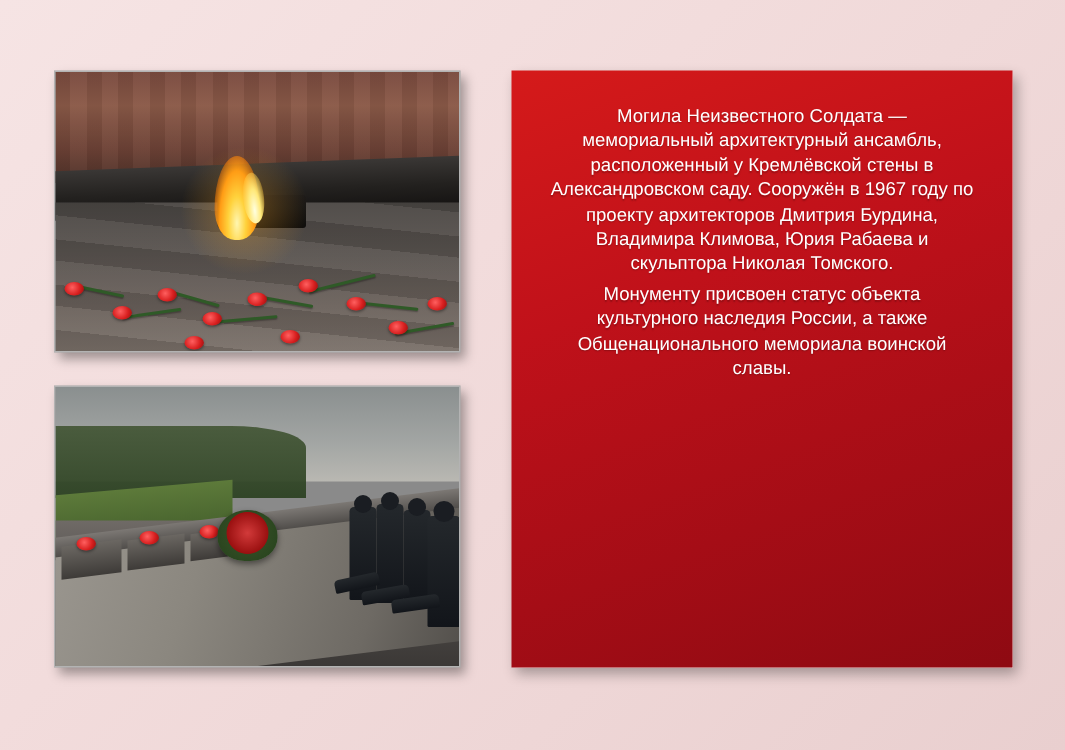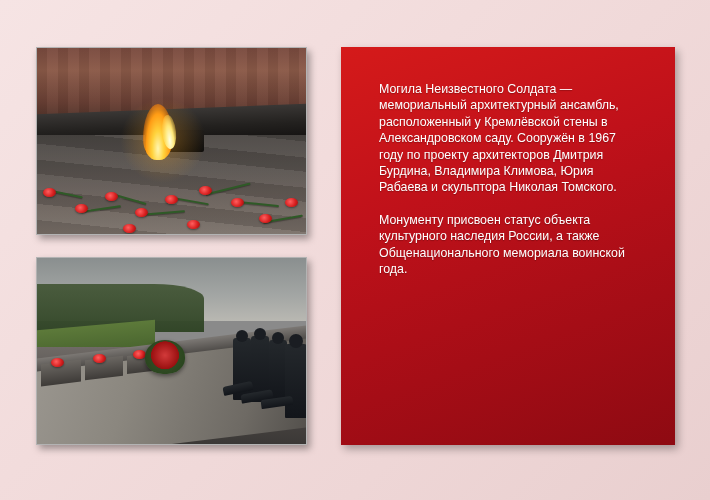--- a/index.html
+++ b/index.html
@@ -151,24 +151,25 @@
     top: 47px;
     width: 334px;
     height: 398px;
     background: linear-gradient(160deg, #d51a1a 0%, #c0111a 35%, #a50d16 70%, #8e0a12 100%);
     box-shadow: 3px 4px 8px rgba(0,0,0,0.3);
     box-sizing: border-box;
     padding: 18px 22px 12px 22px;
     overflow: hidden;
   }
   .textpanel p {
-    margin: 16px;
+    margin: 4px;
     color: #ffffff;
     font-size: 12.4px;
     line-height: 16.4px;
+    text-align: center;
     text-shadow: 0 1px 1px rgba(0,0,0,0.25);
   }
   .textpanel p + p { margin-top: 0px; }
 </style>
 </head>
 <body>
 
 <div class="slide">
 
   <div class="photo photo-top">
@@ -227,16 +228,16 @@
     <div class="p2-head" style="left:235px; top:74px; width:12px; height:12px;"></div>
     <div class="p2-sold" style="left:248px; top:86px; width:22px; height:74px;"></div>
     <div class="p2-head" style="left:252px; top:76px; width:14px; height:14px;"></div>
     <div class="p2-sold" style="left:186px; top:126px; width:30px; height:9px; transform:rotate(-12deg);"></div>
     <div class="p2-sold" style="left:204px; top:134px; width:32px; height:9px; transform:rotate(-10deg);"></div>
     <div class="p2-sold" style="left:224px; top:140px; width:32px; height:9px; transform:rotate(-8deg);"></div>
   </div>
 
   <div class="textpanel">
     <p>Могила Неизвестного Солдата — мемориальный архитектурный ансамбль, расположенный у Кремлёвской стены в Александровском саду. Сооружён в 1967 году по проекту архитекторов Дмитрия Бурдина, Владимира Климова, Юрия Рабаева и скульптора Николая Томского.</p>
-    <p>Монументу присвоен статус объекта культурного наследия России, а также Общенационального мемориала воинской года.</p>
+    <p>Монументу присвоен статус объекта культурного наследия России, а также Общенационального мемориала воинской славы.</p>
   </div>
 
 </div>
 
 </body></html>

